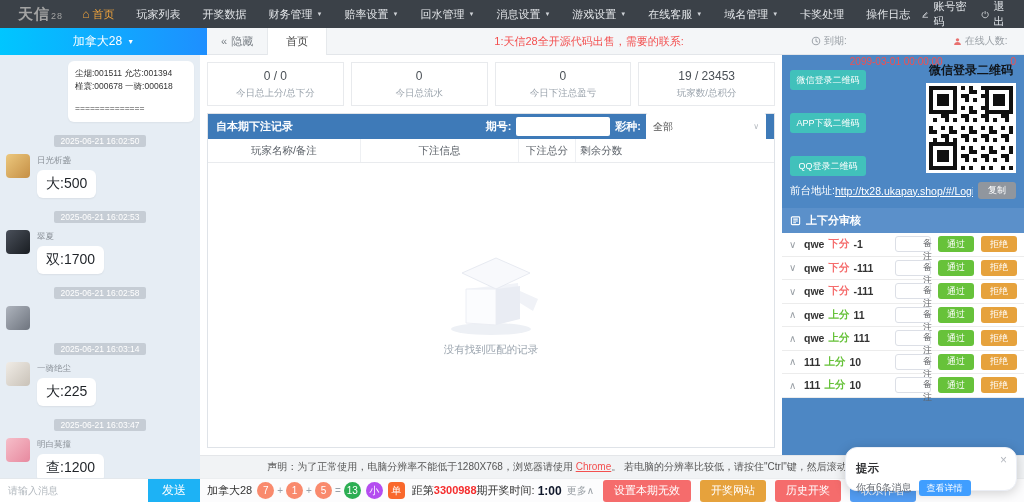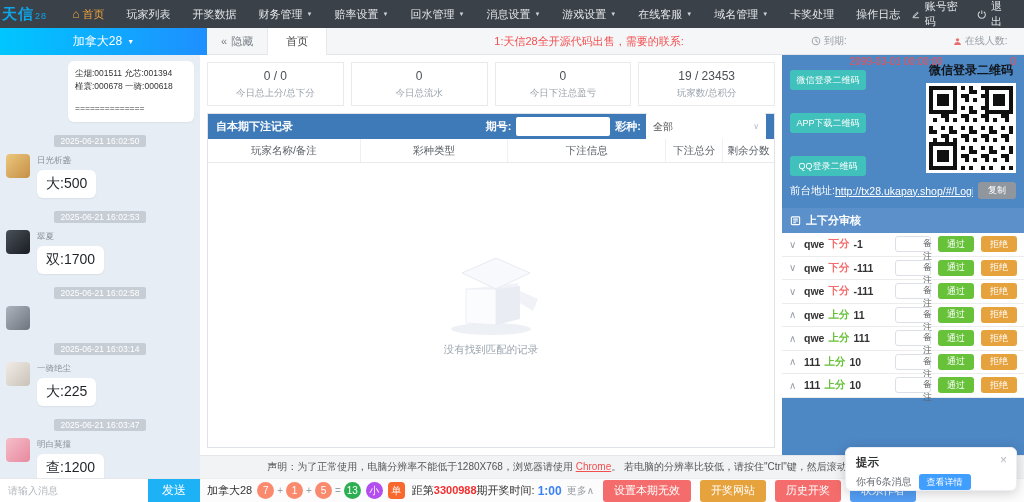--- a/index.html
+++ b/index.html
@@ -3,21 +3,21 @@
 <meta charset="utf-8">
 <style>
   * { margin:0; padding:0; box-sizing:border-box; }
   html,body { width:1024px; height:502px; overflow:hidden; }
   body { font-family:"Liberation Sans","DejaVu Sans",sans-serif; position:relative; background:#fff; font-size:12px; }
   a { text-decoration:none; cursor:pointer; }
   button { cursor:pointer; font-family:inherit; }
 
   
   .topnav { position:absolute; top:0; left:0; right:0; height:28px; background:#3b4148; display:flex; align-items:center; z-index:5; }
-  .logo { width:68px; padding-left:2px; color:#0ea5e9; font-size:15px; font-weight:bold; letter-spacing:1px; }
+  .logo { width:68px; padding-left:2px; color:#a3a3a3; font-size:15px; font-weight:bold; letter-spacing:1px;margin-left:16px; }
   .logo .logo-sub { font-size:9px; font-weight:normal; margin-left:1px; }
   .nav-items { display:flex; align-items:center; height:100%; }
   .nav-item { color:#e3e6e9; font-size:11px; padding:0 11px; height:100%; display:flex; align-items:center; gap:3px; white-space:nowrap; }
   .nav-item.active { color:#f0a43c; }
   .home-ico { font-size:12px; line-height:1; }
   .caret { font-size:6px; color:#cfd3d7; margin-left:1px; }
   .nav-right { margin-left:auto; display:flex; align-items:center; gap:14px; padding-right:14px; }
   .nav-right a { color:#dfe3e7; font-size:11px; display:flex; align-items:center; gap:4px; }
 
   
@@ -77,21 +77,21 @@
   .chrome-link { color:#f34f4f; text-decoration:underline; }
   .bottombar { position:absolute; left:200px; right:0; top:478px; bottom:0; background:#fcfcfd; border-top:1px solid #eceef0; display:flex; align-items:center; padding-left:7px; z-index:1; }
   .bb-game { font-size:11px; color:#333; margin-right:5px; white-space:nowrap; }
   .ball { width:17px; height:17px; border-radius:50%; background:#f98a6d; color:#fff; font-size:10px; display:flex; align-items:center; justify-content:center; flex:0 0 auto; }
   .ball.green { background:#2dae53; }
   .ball.purple { background:#b44df0; }
   .badge-sq { width:17px; height:17px; border-radius:4px; background:#f9682c; color:#fff; font-size:10px; display:flex; align-items:center; justify-content:center; flex:0 0 auto; }
   .bb-op { color:#98a0a8; font-size:10px; margin:0 3px; }
   .bb-issue { margin-left:7px; font-size:11px; color:#333; white-space:nowrap; }
   .bb-issue b { color:#f52d2d; }
-  .bb-count { color:#3b82f6; font-weight:bold; margin-left:3px; }
+  .bb-count { color:#0f172a; font-weight:bold; margin-left:3px; }
   .bb-more { color:#9aa0a6; font-size:10px; margin-left:5px; white-space:nowrap; }
   .bb-btn { height:22px; border:none; border-radius:3px; color:#fff; font-size:11px; padding:0 11px; margin-left:9px; white-space:nowrap; }
   .bb-red { background:#f56c6c; }
   .bb-orange { background:#e6a23c; }
   .bb-blue { background:#539ef5; }
 
   
   .rightbar { position:absolute; left:782px; top:55px; width:242px; height:400px; background:#4d87c4; overflow:hidden; }
   .qr-row { display:flex; padding:7px 8px 0; }
   .qr-btns { display:flex; flex-direction:column; gap:23px; margin-top:8px; }
@@ -113,21 +113,21 @@
   .dir { color:#9aa0a6; width:15px; font-size:10px; cursor:pointer; }
   .a-name { color:#333; font-weight:bold; margin-right:4px; }
   .a-type { margin-right:4px; font-weight:bold; }
   .t-red { color:#f56c6c; } .t-green { color:#67c23a; }
   .a-amt { color:#333; font-weight:bold; }
   .note-btn { margin-left:auto; width:36px; height:16px; background:#fff; border:1px solid #dcdfe6; border-radius:3px; color:#606266; font-size:9px;padding-left:27px; }
   .ok-btn { width:36px; height:16px; border:none; border-radius:3px; background:#67c23a; color:#fff; font-size:9px; margin-left:7px; }
   .no-btn { width:36px; height:16px; border:none; border-radius:3px; background:#e6a23c; color:#fff; font-size:9px; margin-left:7px; }
 
   
-  .toast { position:absolute; left:845px; top:447px; width:172px; height:44px; background:#fff; border:1px solid #ebeef5; border-radius:6px; box-shadow:0 2px 12px rgba(0,0,0,.18); padding:7px 10px; z-index:20; }
+  .toast { position:absolute; left:845px; top:447px; width:172px; height:44px; background:#fff; border:1px solid #ebeef5; border-radius:12px; box-shadow:0 2px 12px rgba(0,0,0,.18); padding:13px 10px; z-index:20; }
   .toast-title { font-size:11.5px; font-weight:bold; color:#303133; }
   .toast-close { position:absolute; right:9px; top:5px; color:#b4b8bf; font-size:12px; cursor:pointer; }
   .toast-body { display:flex; align-items:center; gap:7px; margin-top:4px; }
   .toast-msg { font-size:10px; color:#666b72; }
   .detail-btn { border:none; border-radius:3px; background:#409eff; color:#fff; font-size:9px; height:16px; padding:0 8px; }
 </style>
 </head>
 <body>
 
 <div class="topnav">
@@ -313,21 +313,20 @@
         <input class="ph-input" style="">
         <span class="ph-label">彩种:</span>
         <span class="ph-select">
           <span>全部</span>
           <span class="sel-caret">∨</span>
         </span>
       </span>
     </div>
     <div class="thead">
       <div class="th c1">玩家名称/备注</div>
-      <div class="th c2">彩种类型</div>
       <div class="th c3">下注信息</div>
       <div class="th c4">下注总分</div>
       <div class="th c5">剩余分数</div>
     </div>
     <div class="tbody-empty">
       <svg width="110" height="84" viewBox="0 0 110 84">
         <ellipse cx="55" cy="76" rx="40" ry="6" fill="#edf0f5"></ellipse>
         <polygon points="30,36 82,30 84,64 32,70" fill="#f1f3f8"></polygon>
         <polygon points="26,20 60,5 94,20 60,36" fill="#f8f9fc" stroke="#e7eaf1" stroke-width="1"></polygon>
         <polygon points="30,36 60,36 60,72 30,70" fill="#fbfcfe" stroke="#eceef4" stroke-width="1"></polygon>

